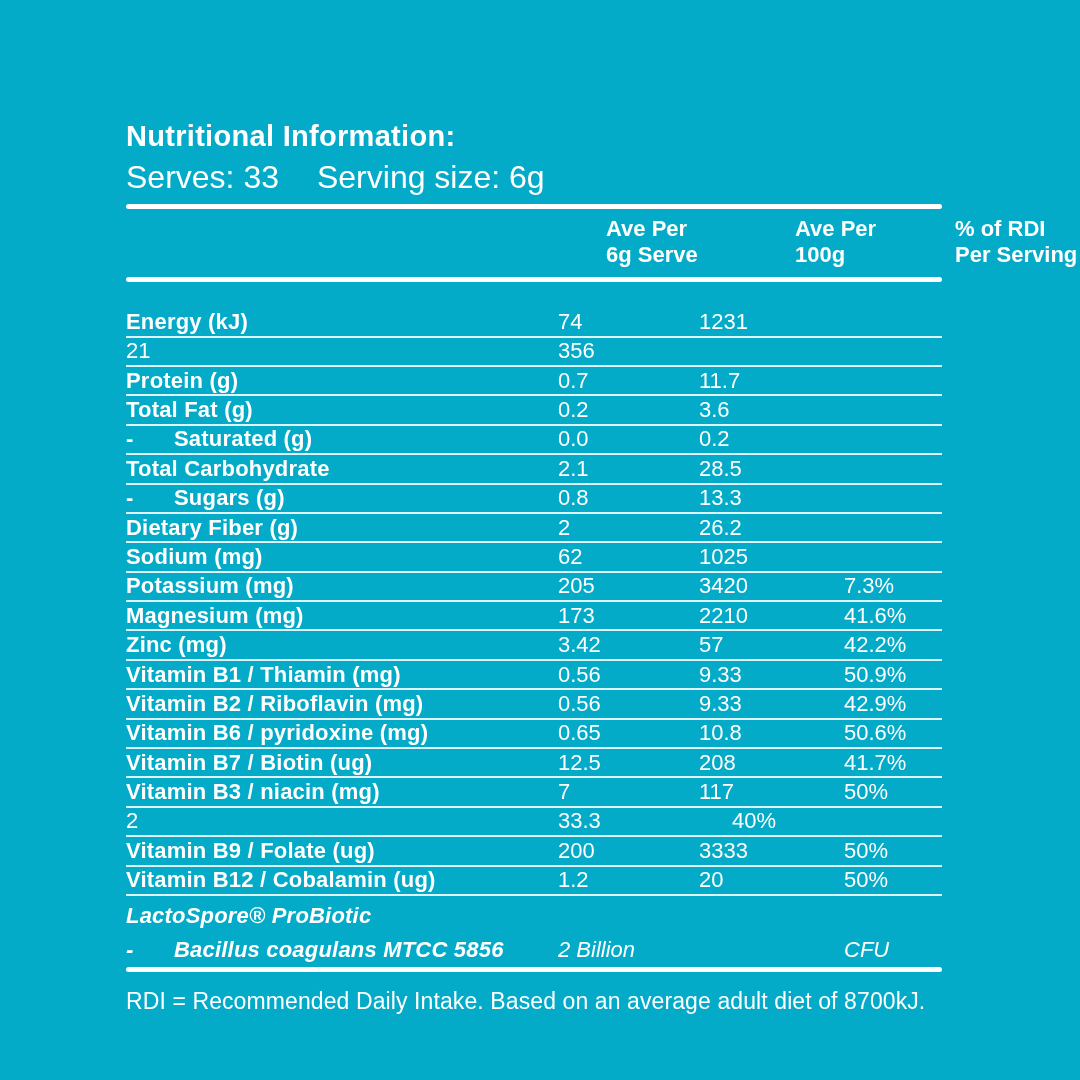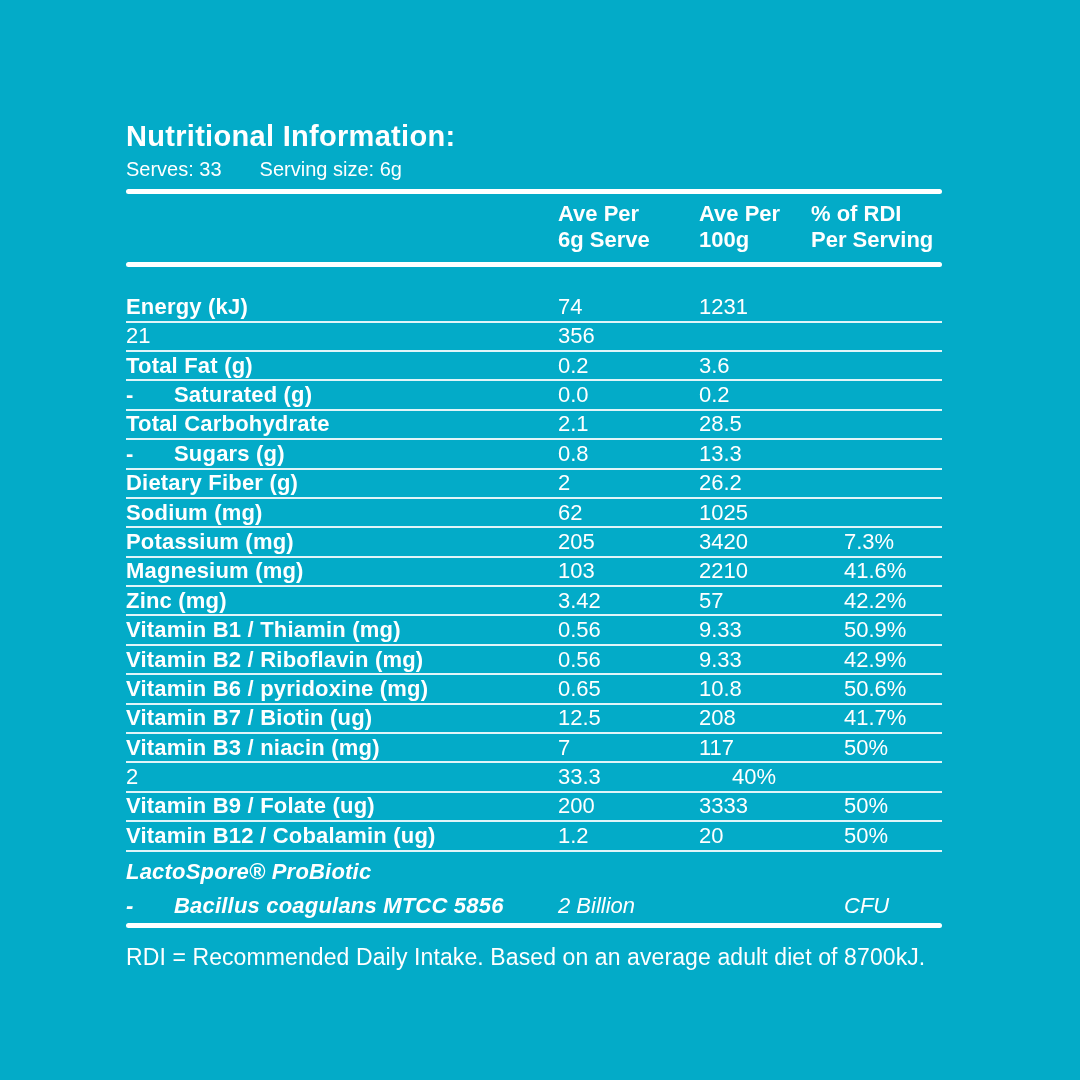--- a/index.html
+++ b/index.html
@@ -21,36 +21,36 @@
   }
   .title {
     font-size: 29px;
     font-weight: 700;
     line-height: 1.25;
     letter-spacing: 0.3px;
   }
   .serving-line {
     display: flex;
     gap: 38px;
-    font-size: 20px;
+    font-size: 32px;
     font-weight: 400;
     line-height: 1.25;
     margin-top: 3px;
   }
   .rule {
     background: #ffffff;
     border-radius: 2.5px;
   }
   .rule.thick { height: 5px; }
   .rule.top { margin-top: 7px; }
   .grid4 {
     display: grid;
     grid-template-columns: 432px 141px 112px 131px;
   }
-  .header-row { padding: 7px 0 9px 0; }
+  .header-row { padding: 7px 0 9px 0; gap: 48px; }
   .hcell {
     font-size: 22px;
     font-weight: 700;
     line-height: 1.18;
     white-space: pre-line;
   }
   .rows { padding-top: 26px; }
   .row {
     align-items: center;
     height: 29.4px;
@@ -120,20 +120,26 @@
           <div class="val">74</div>
           <div class="val">1231</div>
           <div class="val rdi"></div>
         </div>
         <div class="row grid4">
           <div class="val">21</div>
           <div class="val">356</div>
           <div class="val rdi"></div>
         </div>
         <div class="row grid4">
+          <div class="label">Protein (g)</div>
+          <div class="val">0.7</div>
+          <div class="val">11.7</div>
+          <div class="val rdi"></div>
+        </div>
+        <div class="row grid4">
           <div class="label">Total Fat (g)</div>
           <div class="val">0.2</div>
           <div class="val">3.6</div>
           <div class="val rdi"></div>
         </div>
         <div class="row grid4">
           <div class="label subrow">
             <span class="dash-cell">-</span>
             <span>Saturated (g)</span>
           </div>
@@ -169,21 +175,21 @@
           <div class="val rdi"></div>
         </div>
         <div class="row grid4">
           <div class="label">Potassium (mg)</div>
           <div class="val">205</div>
           <div class="val">3420</div>
           <div class="val rdi">7.3%</div>
         </div>
         <div class="row grid4">
           <div class="label">Magnesium (mg)</div>
-          <div class="val">103</div>
+          <div class="val">173</div>
           <div class="val">2210</div>
           <div class="val rdi">41.6%</div>
         </div>
         <div class="row grid4">
           <div class="label">Zinc (mg)</div>
           <div class="val">3.42</div>
           <div class="val">57</div>
           <div class="val rdi">42.2%</div>
         </div>
         <div class="row grid4">

